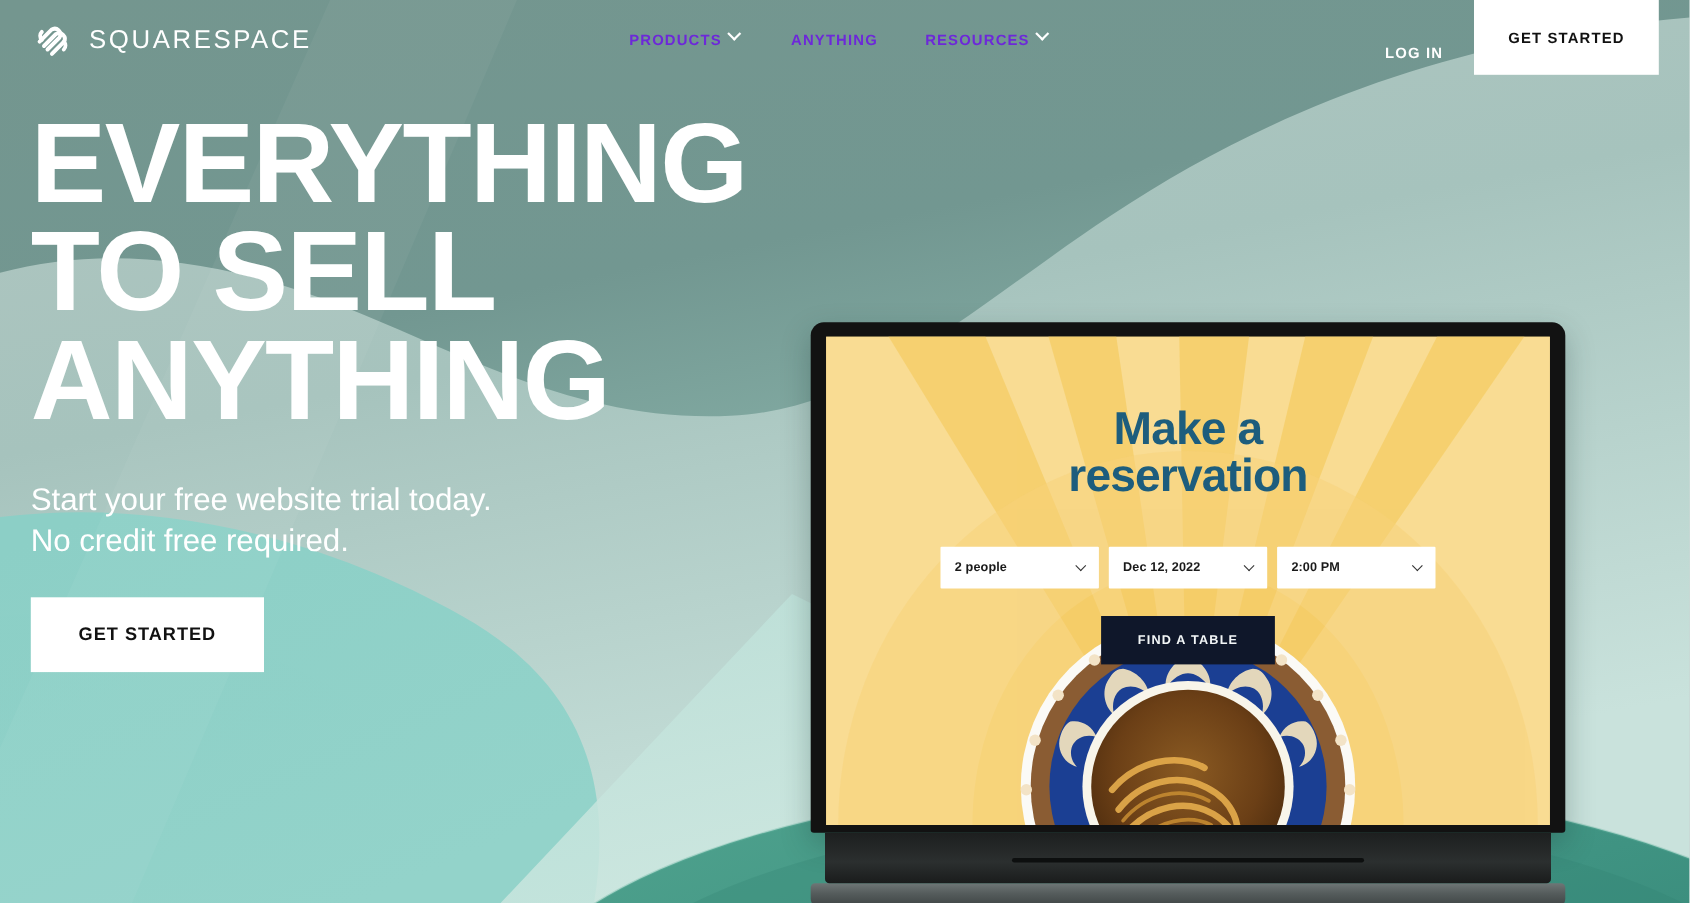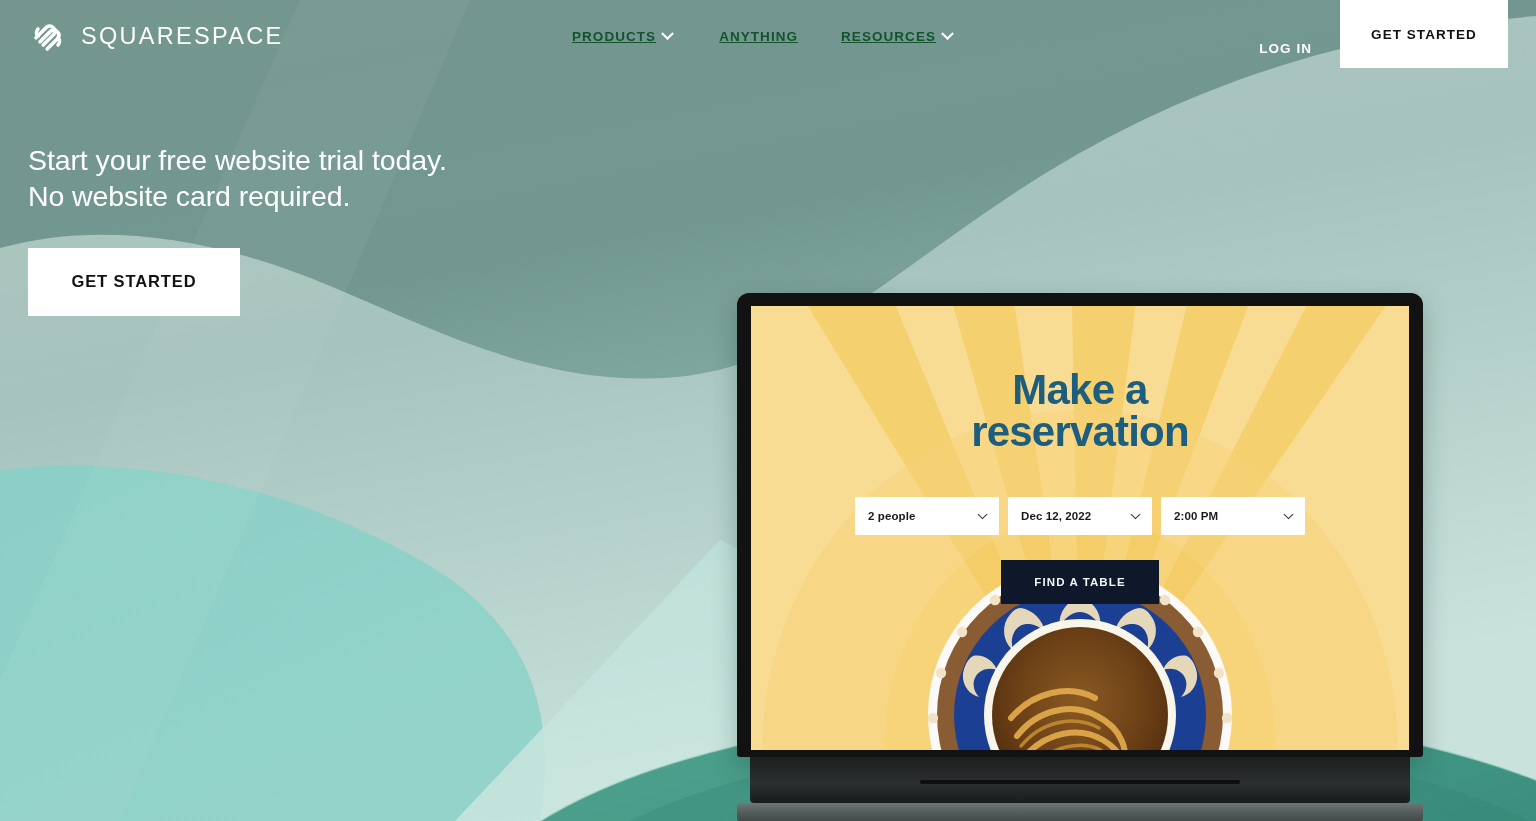--- a/index.html
+++ b/index.html
@@ -61,30 +61,28 @@
   .nav-center {
     position: absolute;
     left: 572px;
     top: 24px;
     display: flex;
     align-items: center;
     gap: 0px;
   }
   .nav-item {
     display: flex;
-    align-items: center;
     gap: 7px;
-    color: #14532d;
+    color: #6d28d9;
     font-size: 13.5px;
     font-weight: 700;
     letter-spacing: 1.05px;
     cursor: pointer;
     padding: 5px 0;
     white-space: nowrap;
-    text-decoration: underline;
   }
   .nav-gap-1 { margin-right: 47px; }
   .nav-gap-2 { margin-right: 43px; }
   .chev {
     display: inline-block;
     width: 9px;
     height: 9px;
     border-right: 2px solid #ffffff;
     border-bottom: 2px solid #ffffff;
     transform: rotate(45deg) translate(-2px,-2px);
@@ -539,20 +537,25 @@
       </div>
     </div>
 
     <div class="nav-right">
       <div class="login">LOG IN</div>
       <button class="btn-started-nav">GET STARTED</button>
     </div>
   </div>
 
   <div class="hero">
+    <h1>
+      <span>EVERYTHING</span>
+      <span>TO SELL</span>
+      <span>ANYTHING</span>
+    </h1>
     <div class="hero-sub">
       <span>Start your free website trial today.</span>
-      <span>No website card required.</span>
+      <span>No credit free required.</span>
     </div>
     <button class="btn-started-hero">GET STARTED</button>
   </div>
 
 </div>
 
 </body></html>

